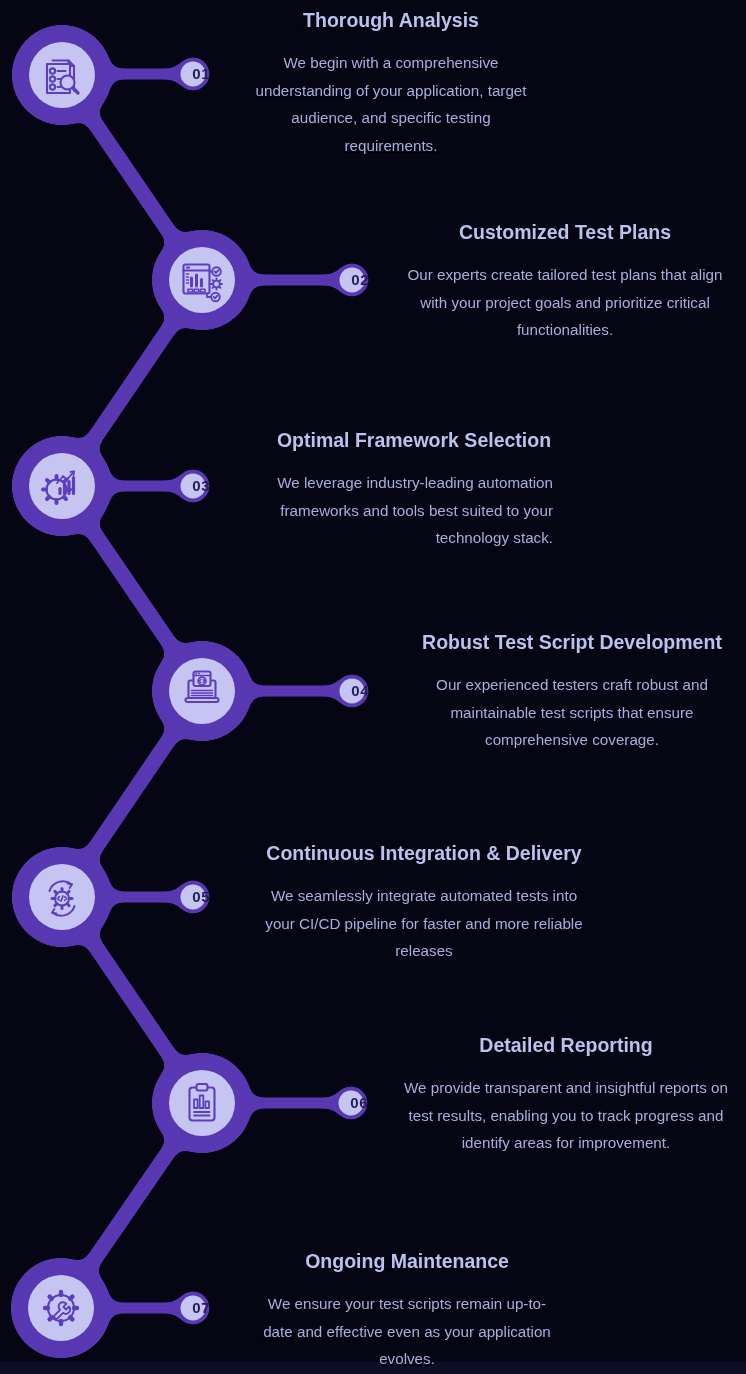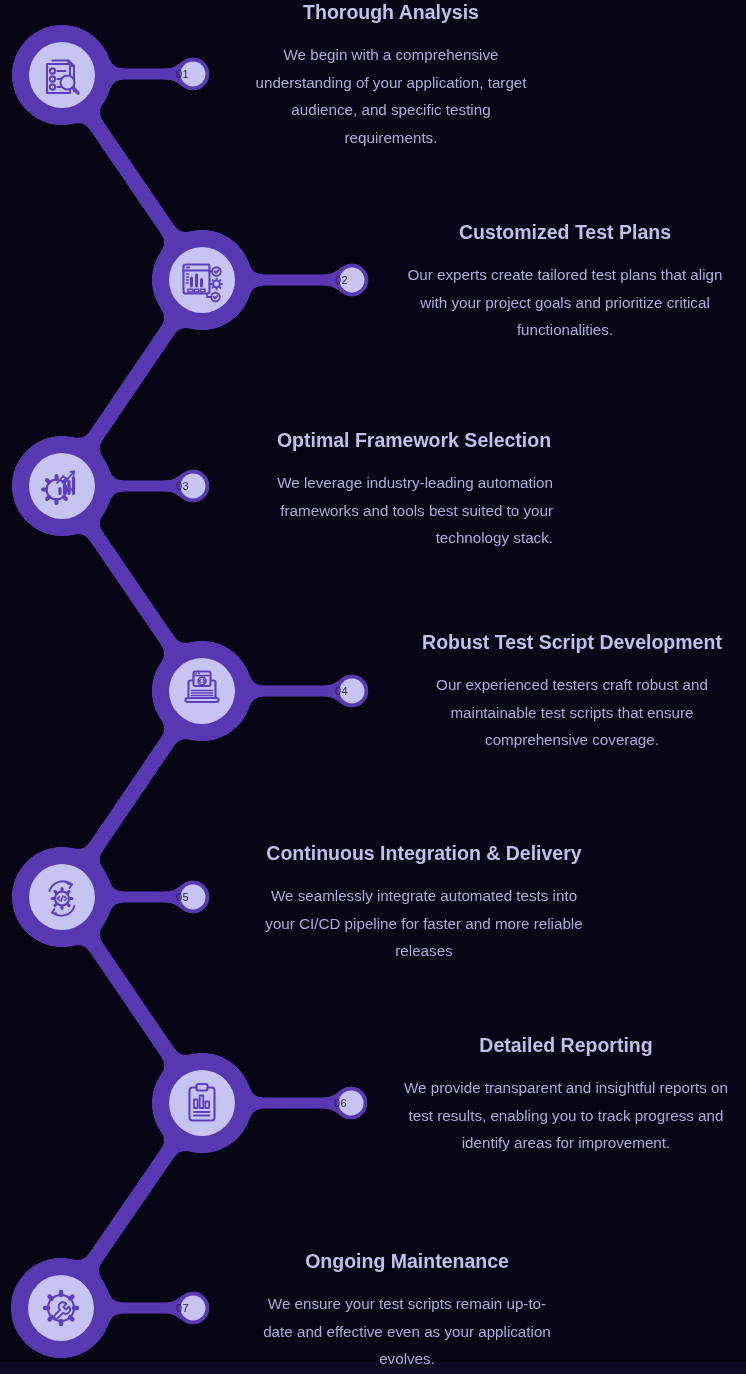--- a/index.html
+++ b/index.html
@@ -11,22 +11,22 @@
   .backbone{position:absolute;left:0;top:0;z-index:1;}
   .goo-group line{stroke:var(--accent,#5838b2);}
   .goo-group circle{fill:var(--accent,#5838b2);stroke:none;}
   .inner-group circle{fill:var(--accent-light,#c6c5f2);stroke:none;}
   .bottom-strip{position:absolute;left:0;bottom:0;width:100%;height:12px;background:var(--strip,#0d0d26);z-index:0;}
   .icon{position:absolute;width:48px;height:48px;z-index:3;}
   .icon svg{stroke:var(--icon-stroke,#5d3fbe);fill:none;stroke-width:2.1;stroke-linecap:round;stroke-linejoin:round;}
   .icon .f{fill:var(--icon-stroke,#5d3fbe);stroke:none;}
   .icon .cover{fill:var(--accent-light,#c6c5f2);}
   .badge-label{
-    position:absolute;width:34px;height:34px;line-height:34px;text-align:left;z-index:3;
-    font-size:11px;font-weight:400;letter-spacing:.5px;color:var(--badge-text,#241d56);
+    position:absolute;width:34px;height:34px;line-height:34px;text-align:right;z-index:3;
+    font-size:15px;font-weight:700;letter-spacing:.5px;color:var(--badge-text,#241d56);
   }
   .text-block{position:absolute;width:360px;text-align:center;z-index:2;}
   .step-title{
     font-size:19.5px;line-height:24px;font-weight:700;white-space:nowrap;
     color:var(--title-color,#bcc2ec);
   }
   .step-desc{
     font-size:15.2px;line-height:27.5px;font-weight:400;margin:17px auto 0;
     color:var(--body-color,#a8aeda);
   }
@@ -105,21 +105,21 @@
         <line x1="19.5" y1="20" x2="27.5" y2="20"></line>
       <circle cx="14.5" cy="28" r="2.6"></circle>
         <line x1="19.5" y1="28" x2="24.5" y2="28"></line>
       <circle cx="14.5" cy="36" r="2.6"></circle>
         <line x1="19.5" y1="36" x2="22.5" y2="36"></line>
       <circle class="cover" cx="29.5" cy="31.5" r="7"></circle>
       <line x1="34.8" y1="36.8" x2="40" y2="42" stroke-width="3.4"></line>
     </svg>
   </div>
   <div class="badge-label" style="left:176px;top:57px;">01</div>
-  <div class="text-block" style="left:211px;top:0px;">
+  <div class="text-block" style="left:211px;top:8px;text-decoration:underline;">
     <div class="step-title">Thorough Analysis</div>
     <p class="step-desc" style="max-width:295px;">We begin with a comprehensive understanding of your application, target audience, and specific testing requirements.</p>
   </div>
 
   <div class="icon" style="left:178px;top:256px;">
     <svg viewBox="0 0 48 48">
       <rect x="5.5" y="8.5" width="26" height="29" rx="2"></rect>
       <line x1="5.5" y1="14.5" x2="31.5" y2="14.5"></line>
       <rect class="f" x="8" y="10.6" width="4" height="1.8" rx=".6"></rect>
       <line x1="8.5" y1="18" x2="10.5" y2="18" stroke-width="1.6"></line>

